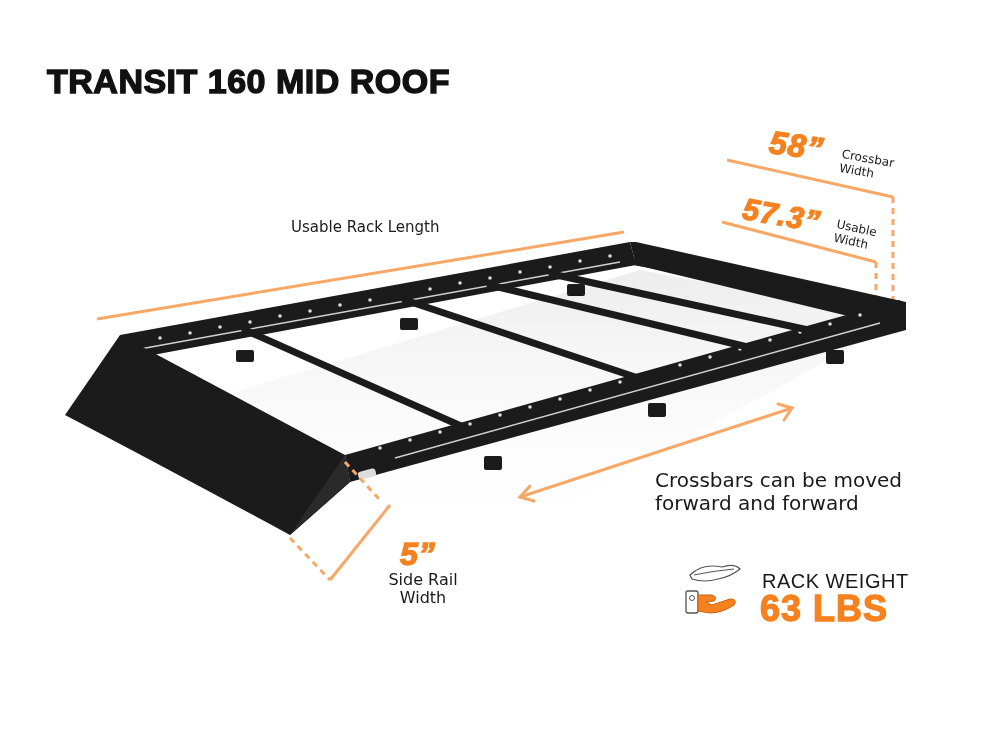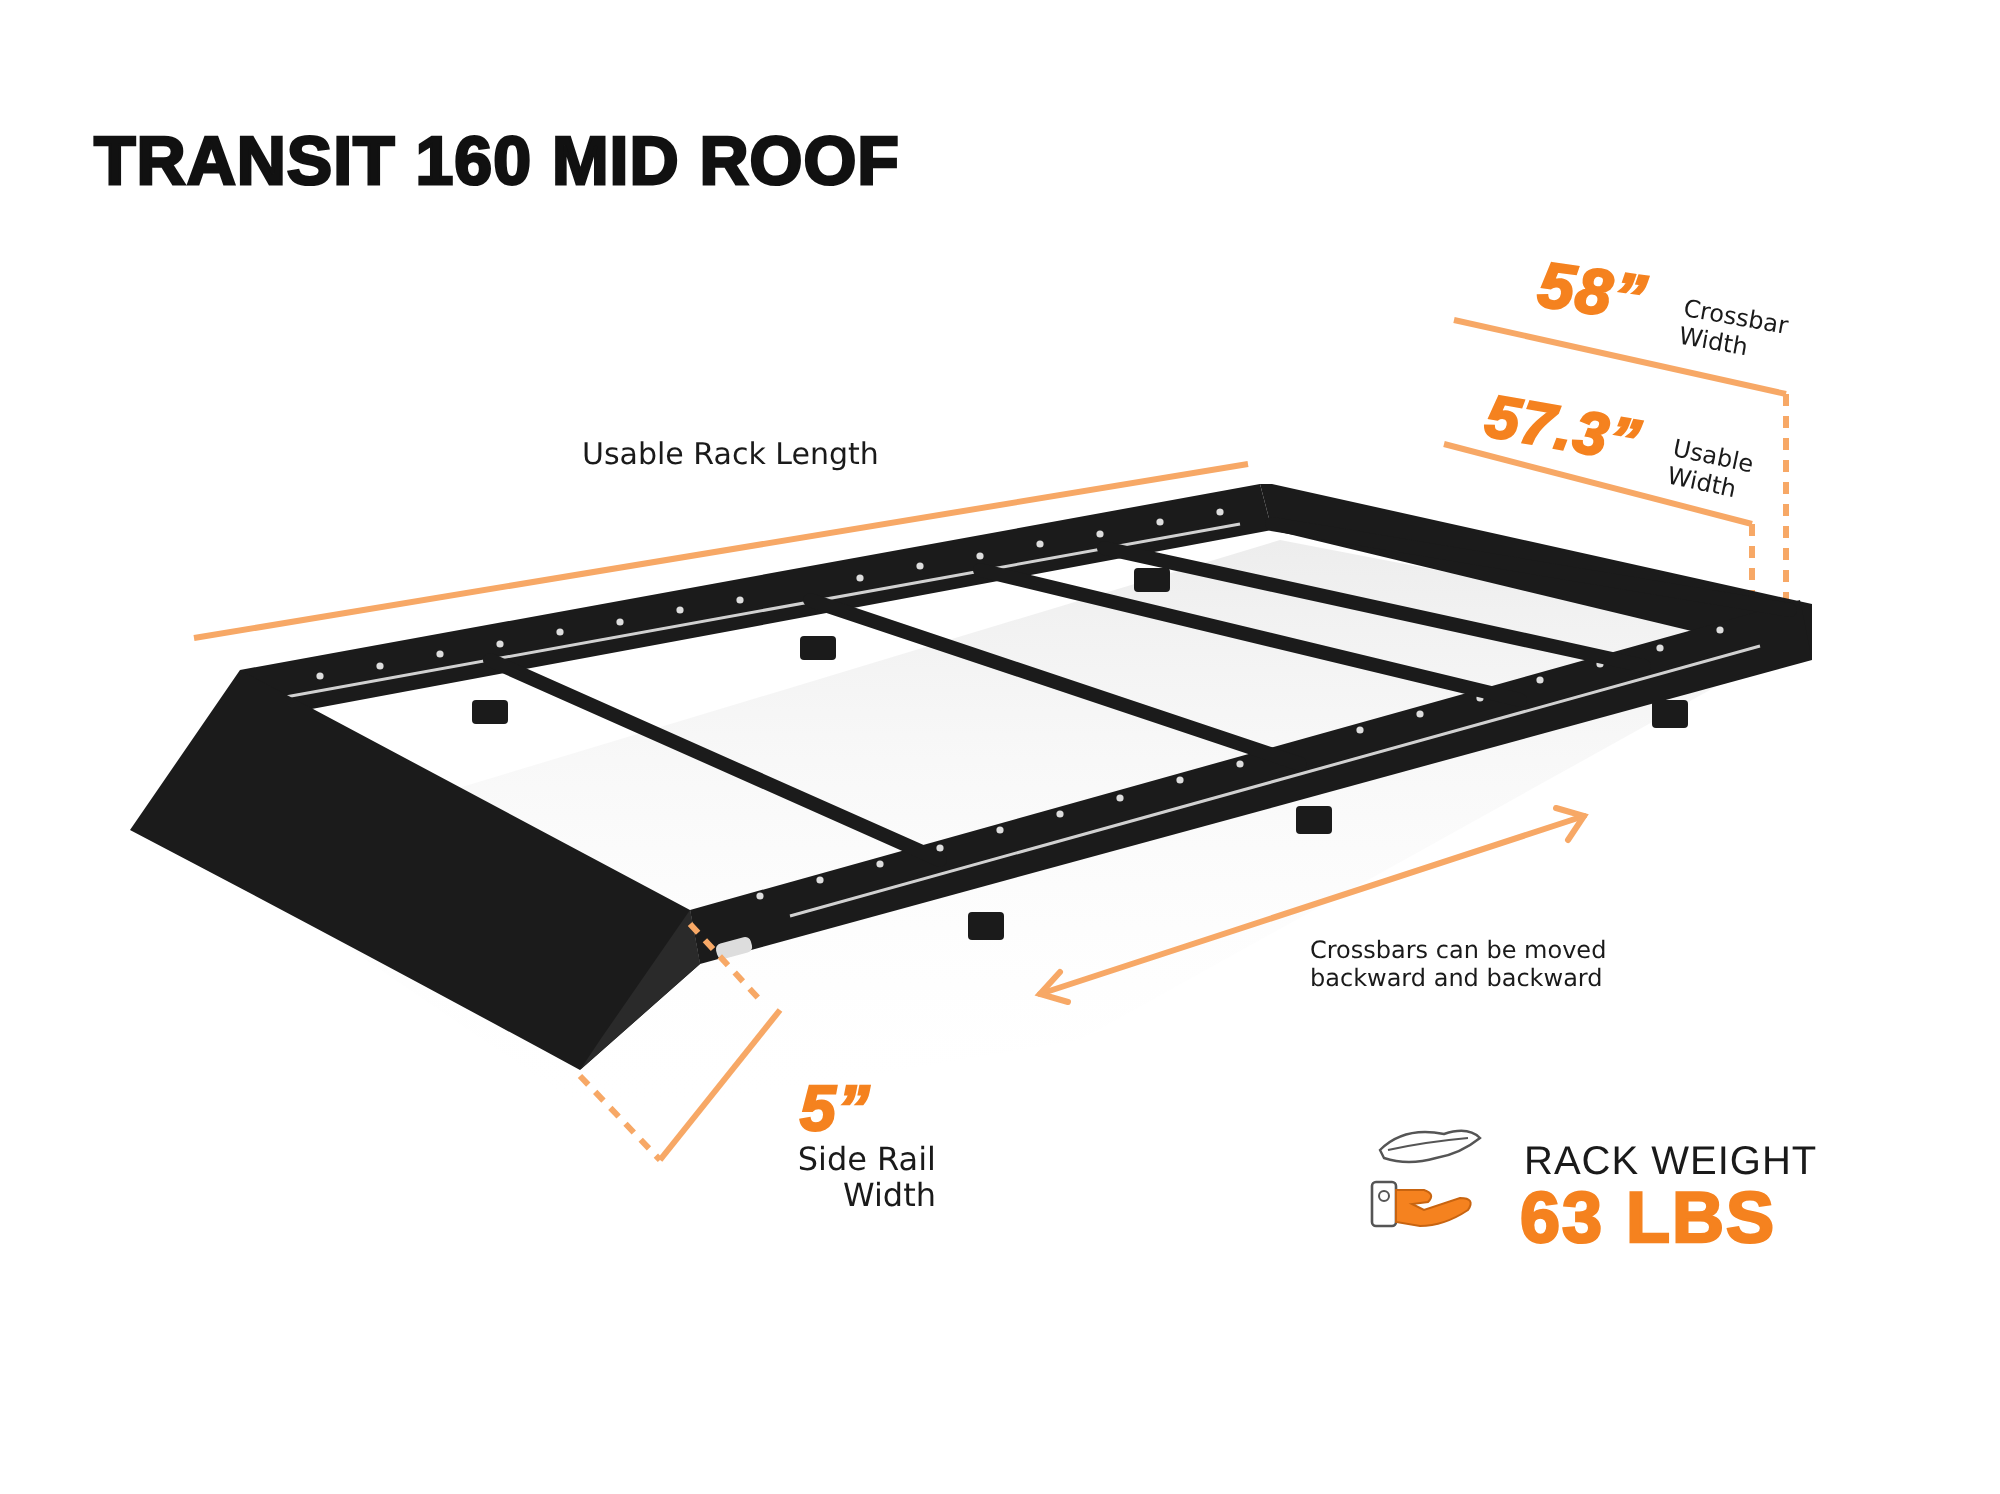--- a/index.html
+++ b/index.html
@@ -38,22 +38,22 @@
     line-height: 1.15;
   }
   svg.rack { position: absolute; left: 0; top: 0; }
   .dim-58 { left: 772px; top: 124px; font-size: 32px; transform: rotate(8deg); transform-origin: left top; }
   .dim-58-label { left: 843px; top: 148px; font-size: 12px; transform: rotate(10deg); transform-origin: left top; }
   .dim-573 { left: 746px; top: 192px; font-size: 30px; transform: rotate(10deg); transform-origin: left top; }
   .dim-573-label { left: 838px; top: 218px; font-size: 12px; transform: rotate(12deg); transform-origin: left top; }
   .dim-1055 { left: 313px; top: 184px; font-size: 32px; }
   .dim-1055-label { left: 291px; top: 219px; font-size: 15px; text-align: center; }
   .dim-5 { left: 400px; top: 536px; font-size: 32px; }
-  .dim-5-label { left: 378px; top: 571px; font-size: 16px; text-align: right; width: 90px; }
-  .move-label { left: 655px; top: 469px; font-size: 12px; }
+  .dim-5-label { left: 378px; top: 571px; font-size: 16px; text-align: center; width: 90px; }
+  .move-label { left: 655px; top: 469px; font-size: 20px; }
   .weight-title { left: 762px; top: 570px; font-size: 20px; font-family: "Liberation Sans", sans-serif; letter-spacing: 0.5px; }
   .weight-value { left: 760px; top: 588px; font-size: 36px; font-style: normal; }
   .weight-icon { position: absolute; left: 682px; top: 561px; width: 62px; height: 56px; }
 </style>
 </head>
 <body>
 
 <div id="canvas">
 
   <div class="title">TRANSIT 160 MID ROOF</div>
@@ -171,21 +171,21 @@
   <div class="label dim-1055-label">Usable Rack Length</div>
 
   <div class="big-orange dim-5">5”</div>
   <div class="label dim-5-label">
     <div>Side Rail</div>
     <div>Width</div>
   </div>
 
   <div class="label move-label">
     <div>Crossbars can be moved</div>
-    <div>backward and backward</div>
+    <div>forward and forward</div>
   </div>
 
   <svg class="weight-icon" viewBox="0 0 62 56">
     <path d="M8,14 Q20,2 40,6 Q52,2 58,8 Q48,16 36,18 Q22,22 10,18 Z" fill="none" stroke="#555" stroke-width="1.2"></path>
     <path d="M12,14 Q30,10 52,8" fill="none" stroke="#555" stroke-width="1"></path>
     <rect x="4" y="30" width="12" height="22" rx="2" fill="#fff" stroke="#555" stroke-width="1.3"></rect>
     <circle cx="10" cy="37" r="2.5" fill="none" stroke="#555" stroke-width="1"></circle>
     <path d="M16,34 L30,34 Q36,36 32,40 L24,41 L30,44 L48,38 Q56,38 52,44 Q40,52 28,52 L16,50 Z" fill="#f5821f" stroke="#c86410" stroke-width="1"></path>
   </svg>
   <div class="label weight-title">RACK WEIGHT</div>

